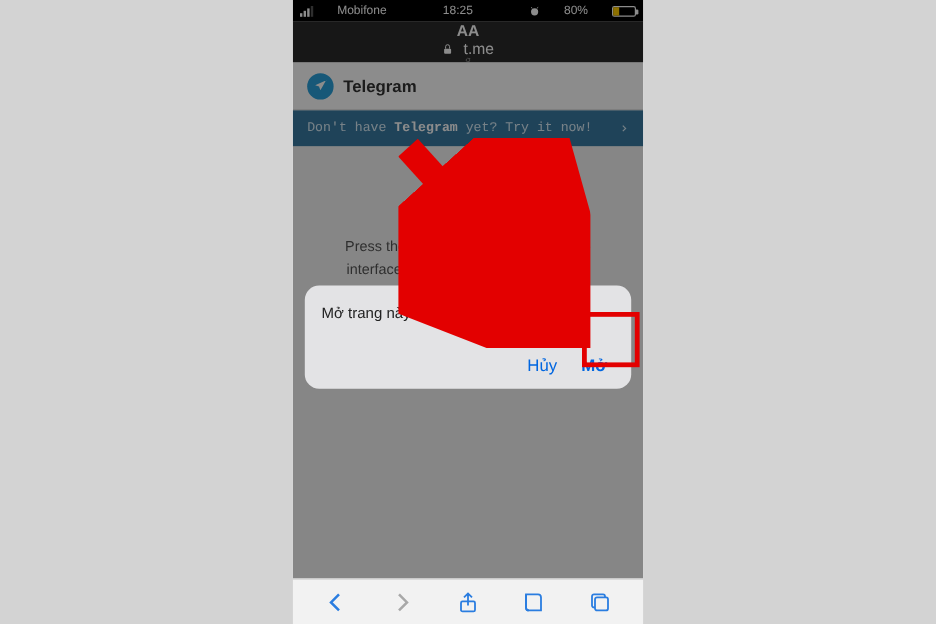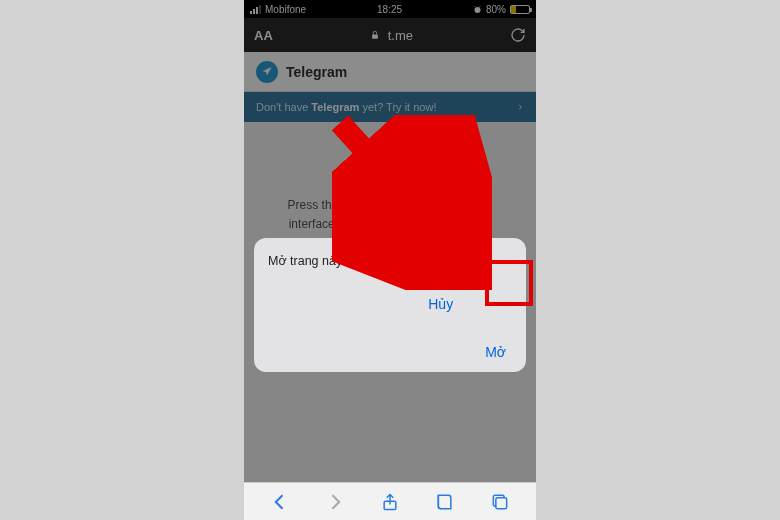--- a/index.html
+++ b/index.html
@@ -32,21 +32,21 @@
     .status-bar {
       height: 18px;
       background: #000;
       color: #fff;
       display: flex;
       align-items: center;
       justify-content: space-between;
       padding: 0 6px;
       font-size: 10px;
     }
-    .status-left, .status-right { display: flex; align-items: center; gap: 4px; }
+    .status-left, .status-right { display: flex; align-items: center; gap: 20px; }
     .signal-bars { display: flex; gap: 1px; align-items: flex-end; }
     .bar { width: 2px; background: #fff; }
     .bar1{height:3px}.bar2{height:5px}.bar3{height:7px}.bar4{height:9px;background:#555}
     .battery-icon {
       width: 20px; height: 9px;
       border: 1px solid #fff; border-radius: 2px;
       position: relative;
     }
     .battery-icon::after {
       content:''; position:absolute; right:-3px; top:2px;
@@ -56,20 +56,21 @@
     .alarm-icon { width:9px; height:9px; }
     
     .safari-nav {
       height: 34px;
       background: #2a2a2a;
       display: flex;
       align-items: center;
       justify-content: space-between;
       padding: 0 10px;
       color: #fff;
+      flex-direction: column;
     }
     .url-bar {
       display: flex;
       align-items: center;
       gap: 8px;
       font-size: 13px;
       color: #fff;
     }
     .aa-text { font-size: 13px; font-weight:600; color:#fff; }
     .reload-icon { width:16px; height:16px; }
@@ -95,20 +96,21 @@
     
     .tg-banner {
       height: 30px;
       background: #3a7ba3;
       color: #d9ecf6;
       font-size: 11px;
       display: flex;
       align-items: center;
       justify-content: space-between;
       padding: 0 12px;
+      font-family: Liberation Mono, monospace;
     }
     .tg-banner b { color: #fff; }
     .chevron-right { width:8px;height:12px; }
     
     .page-content {
       padding: 28px 20px;
       text-align: center;
       background: #f5f5f5;
     }
     .chat-icon {
@@ -145,29 +147,29 @@
       overflow: hidden;
     }
     .dialog-body {
       padding: 16px 14px 18px;
       font-size: 12.5px;
       color: #222;
     }
     .dialog-buttons {
       display: flex;
       justify-content: flex-end;
-      gap: 32px;
+      gap: 20px;
       padding: 10px 20px 12px;
       font-size: 14px;
     }
     .dialog-btn {
       color: #0066e0;
       cursor: pointer;
     }
-    .dialog-btn.primary { font-weight: 400; margin-top: 48px; }
+    .dialog-btn.primary { font-weight: 700; }
     
     .highlight-box {
       position: absolute;
       z-index: 25;
       top: 260px;
       right: 3px;
       width: 48px;
       height: 46px;
       border: 4px solid #e30000;
       pointer-events: none;

